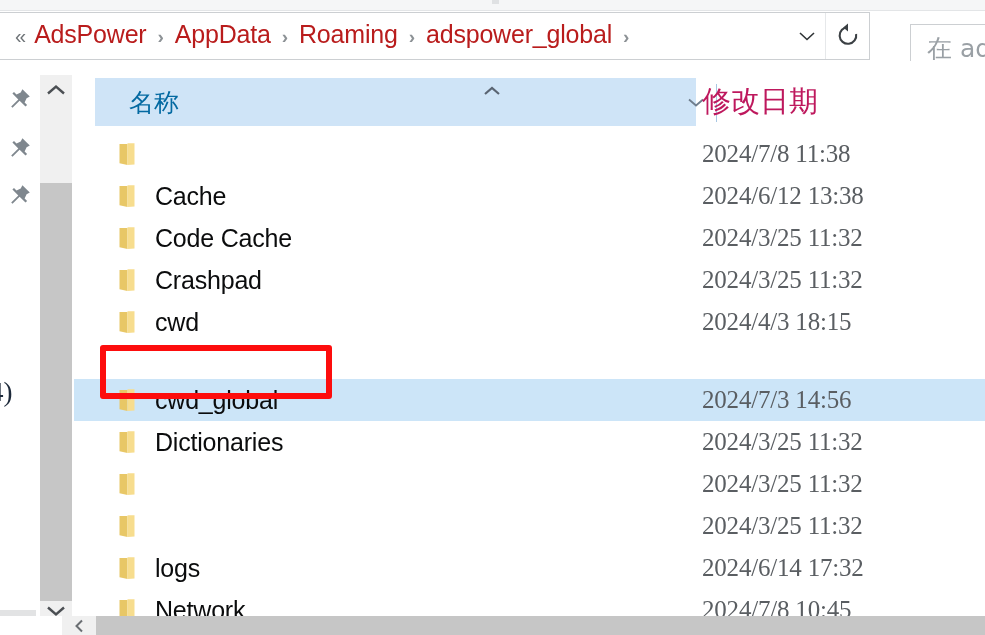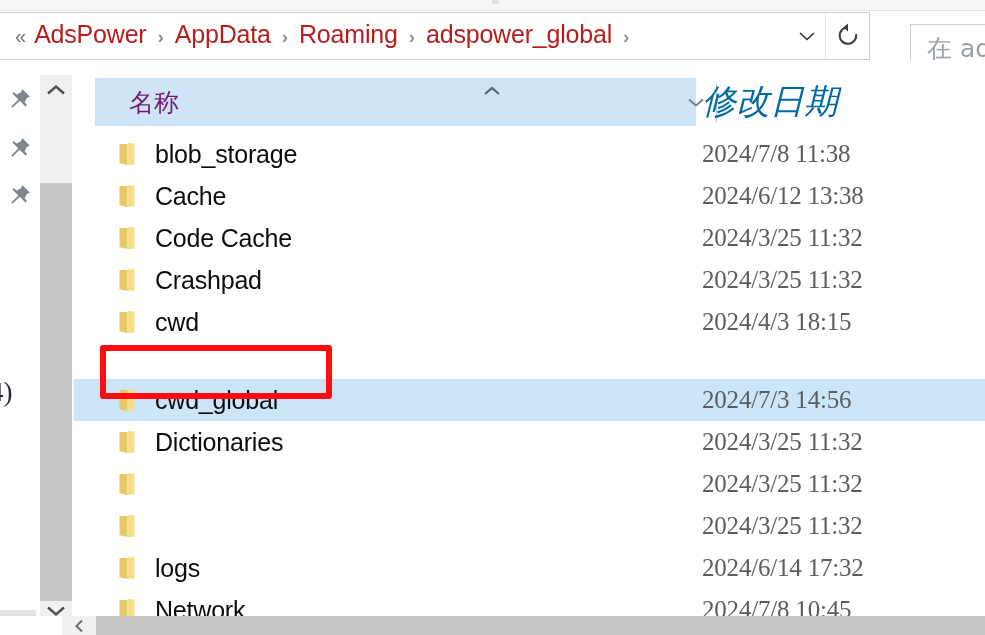--- a/index.html
+++ b/index.html
@@ -192,21 +192,21 @@
   }
   .col-name-header {
     position: absolute;
     left: 21px; top: 0;
     width: 601px; height: 48px;
     background: #cfe4f7;
     display: flex;
     align-items: center;
   }
   .col-name-header .hdr-label {
-    color: #701a75;
+    color: #0369a1;
     font-size: 25px;
     padding-left: 34px;
     font-family: "DejaVu Sans", "Liberation Sans", sans-serif;
   }
   .sort-asc {
     position: absolute;
     left: 387px; top: 7px;
     width: 20px; height: 12px;
   }
   .hdr-filter-chevron {
@@ -220,24 +220,23 @@
     width: 1px; height: 38px;
     background: #a8c7e3;
   }
   .col-date-header {
     position: absolute;
     left: 628px; top: 0;
     height: 48px;
     display: flex; align-items: center;
   }
   .col-date-header .hdr-label {
-    color: #0369a1;
-    font-size: 34px;
+    color: #be185d;
+    font-size: 29px;
     font-family: "DejaVu Sans", "Liberation Sans", sans-serif;
-    font-style: italic;
   }
 
   
   .rows {
     position: absolute;
     left: 0; top: 72px;
     width: 911px;
   }
   .row {
     position: relative;
@@ -400,21 +399,20 @@
         <span class="hdr-label">修改日期</span>
       </div>
     </div>
 
     <div class="rows" id="rows-container">
         <div class="row">
           <svg viewBox="0 0 24 25" class="row-folder-icon">
             <path d="M1.5 2.0 L9.5 2.0 L9.5 23.0 L1.5 21.2 Z" fill="#e8c766"></path>
             <path d="M9.5 1.2 L16.5 1.2 L16.5 22.4 L9.5 23.0 Z" fill="#f7dd8e"></path>
           </svg>
-          <span class="row-name">blob_storage</span>
           <span class="row-date">2024/7/8 11:38</span>
         </div>
         <div class="row">
           <svg viewBox="0 0 24 25" class="row-folder-icon">
             <path d="M1.5 2.0 L9.5 2.0 L9.5 23.0 L1.5 21.2 Z" fill="#e8c766"></path>
             <path d="M9.5 1.2 L16.5 1.2 L16.5 22.4 L9.5 23.0 Z" fill="#f7dd8e"></path>
           </svg>
           <span class="row-name">Cache</span>
           <span class="row-date">2024/6/12 13:38</span>
         </div>

